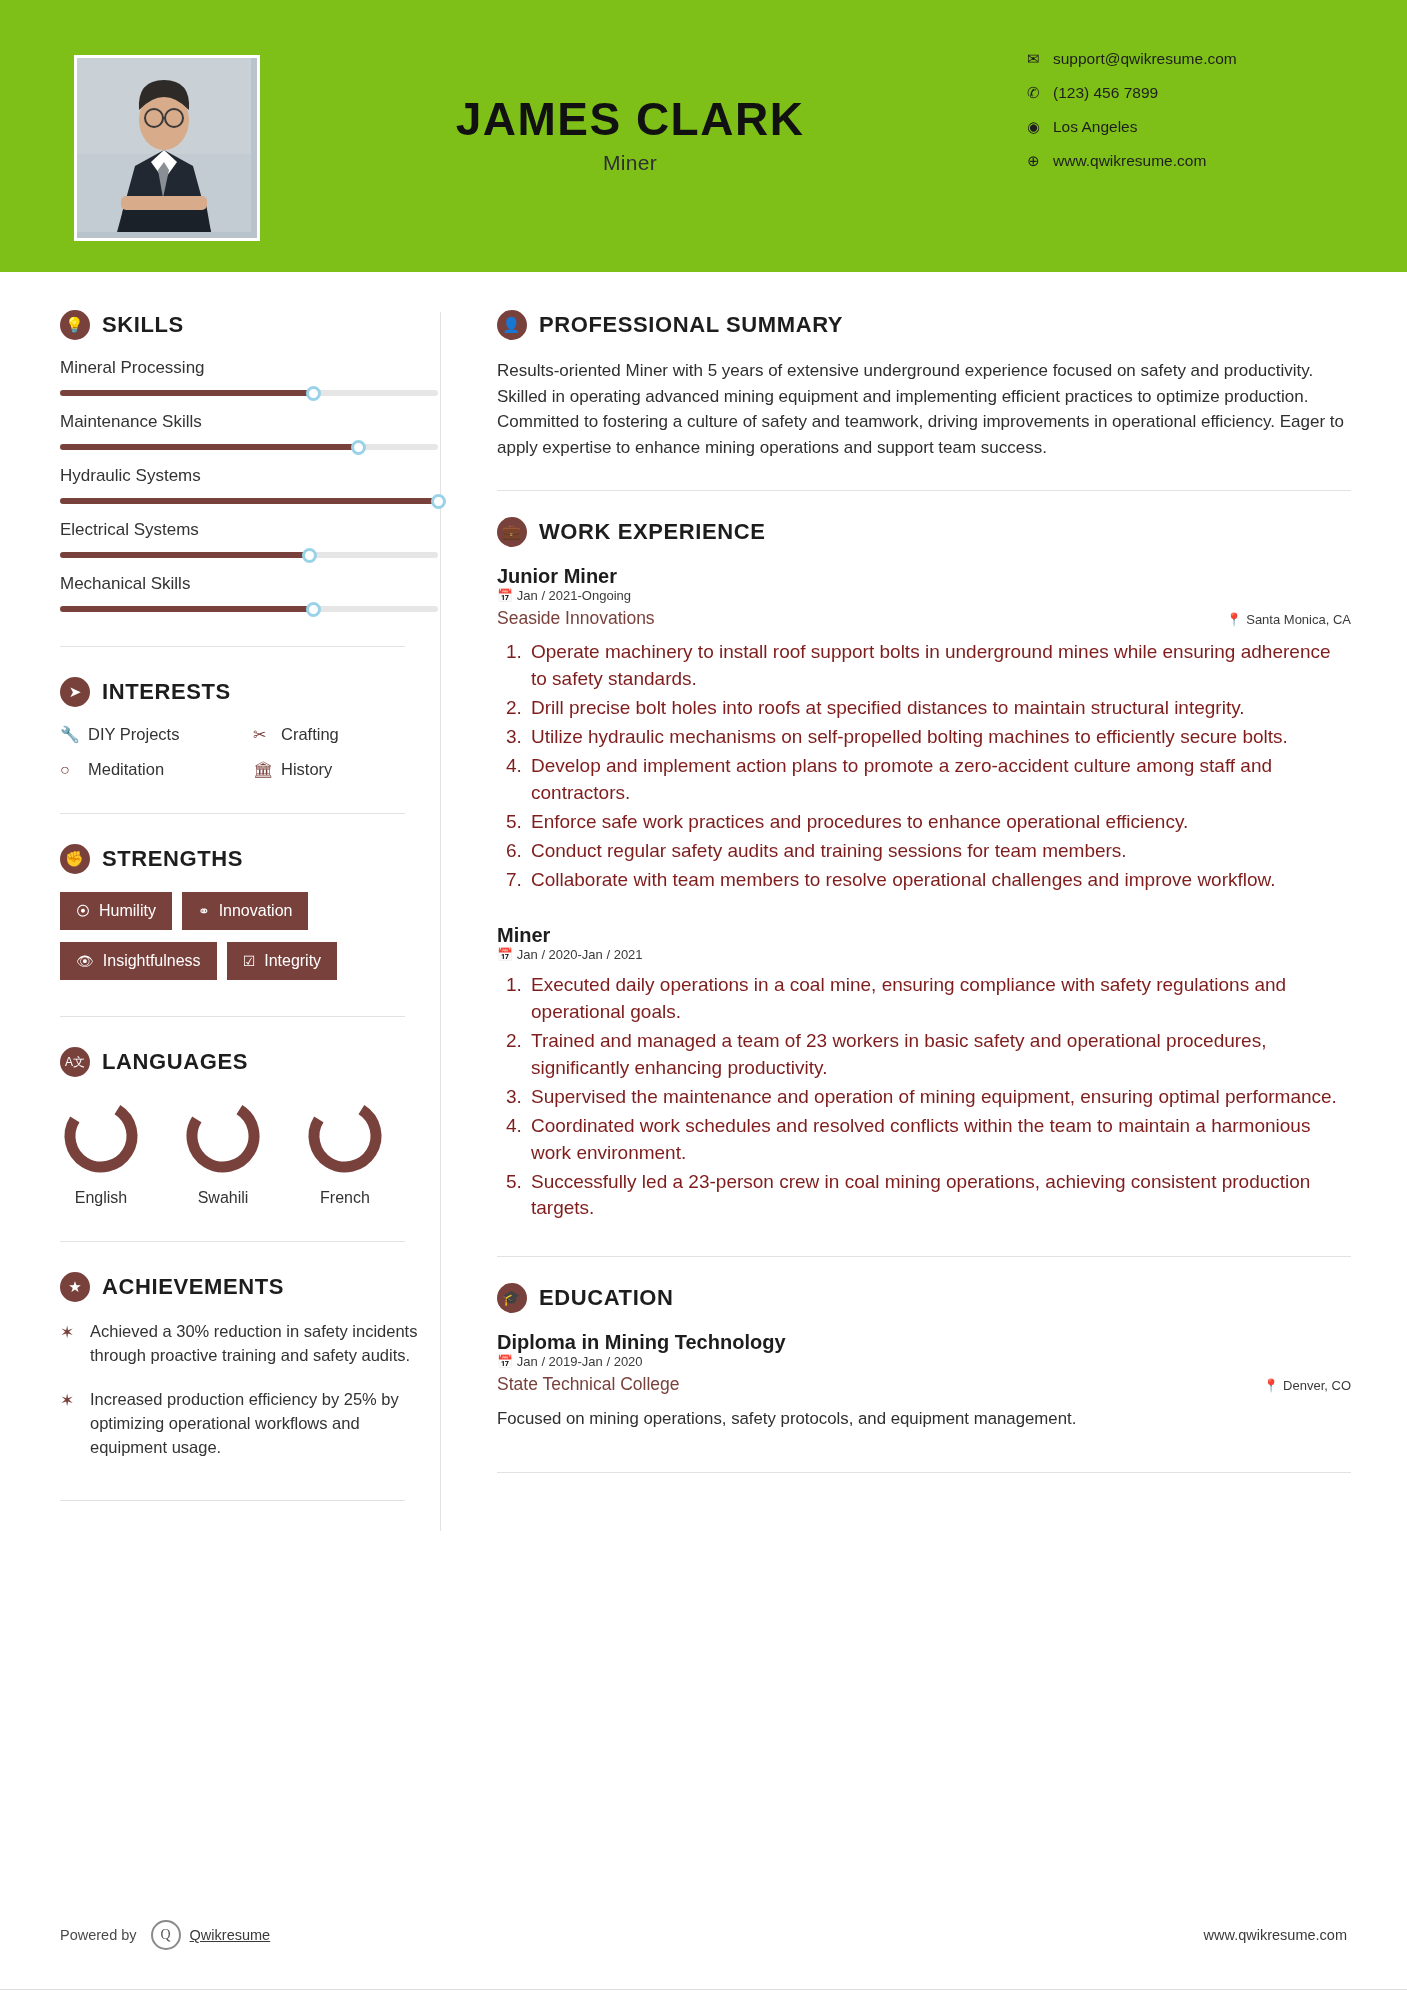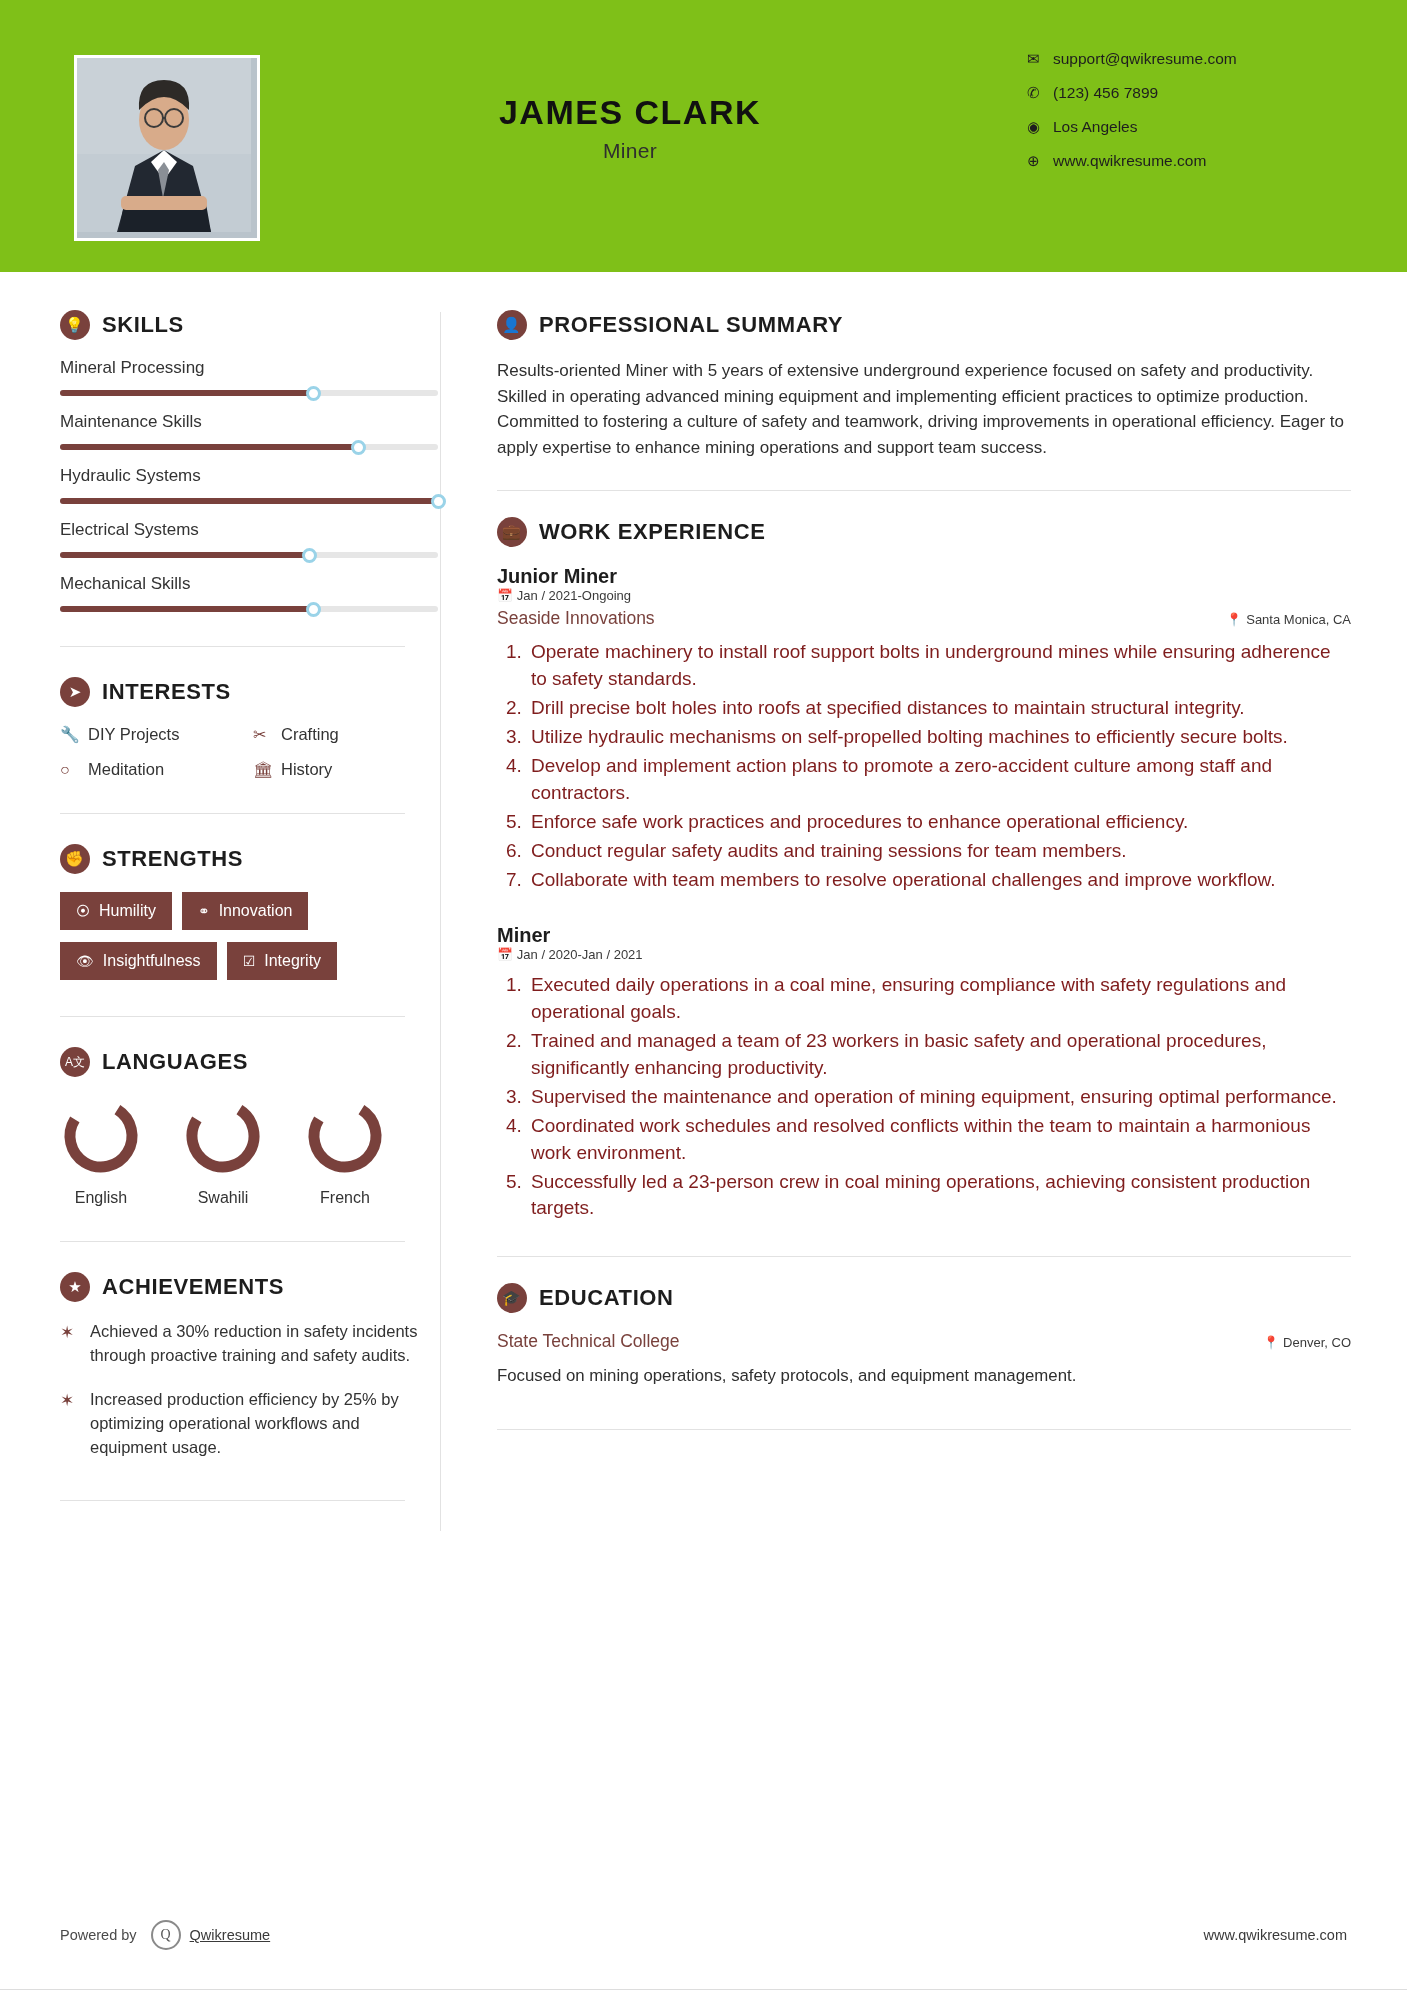--- a/index.html
+++ b/index.html
@@ -40,21 +40,21 @@
   }
   .photo svg { display: block; }
   .name-block {
     position: absolute;
     left: 300px;
     top: 95px;
     width: 660px;
     text-align: center;
   }
   .name {
-    font-size: 34px;
+    font-size: 46px;
     font-weight: bold;
     letter-spacing: 1.5px;
     color: #111;
     margin: 0;
     line-height: 1.05;
   }
   .job-title {
     font-size: 21px;
     color: #2f2f2f;
     margin-top: 8px;
@@ -599,20 +599,27 @@
       </div>
 
       <div class="hr-r" style="margin-top:34px;"></div>
 
       <div>
         <div class="sec-head">
           <span class="sec-ico">🎓</span>
           <span class="sec-title">EDUCATION</span>
         </div>
         <div>
+          <div class="job-head">
+            <span class="job-role">Diploma in Mining Technology</span>
+            <span class="job-meta">
+              <span>📅</span>
+              <span>Jan / 2019-Jan / 2020</span>
+            </span>
+          </div>
           <div class="job-sub">
             <span class="job-company">State Technical College</span>
             <span class="job-meta">
               <span>📍</span>
               <span>Denver, CO</span>
             </span>
           </div>
           <div class="edu-desc">Focused on mining operations, safety protocols, and equipment management.</div>
         </div>
       </div>

